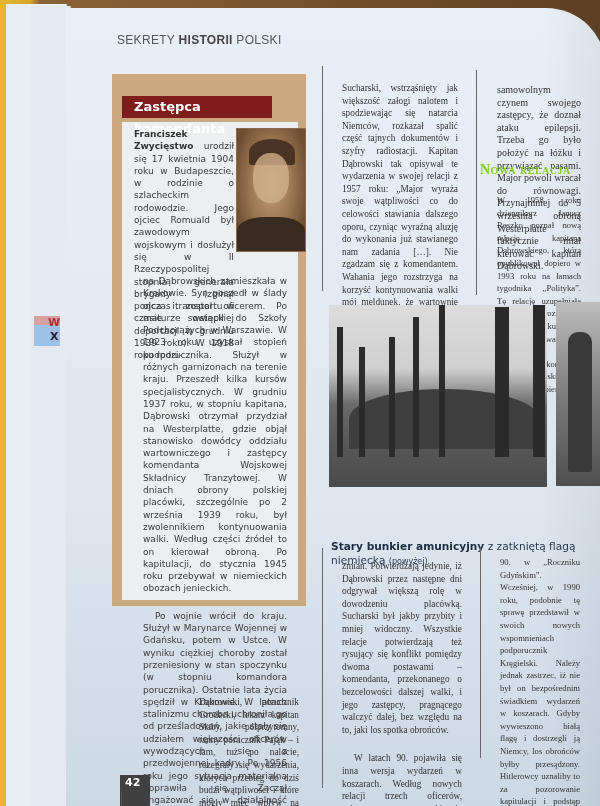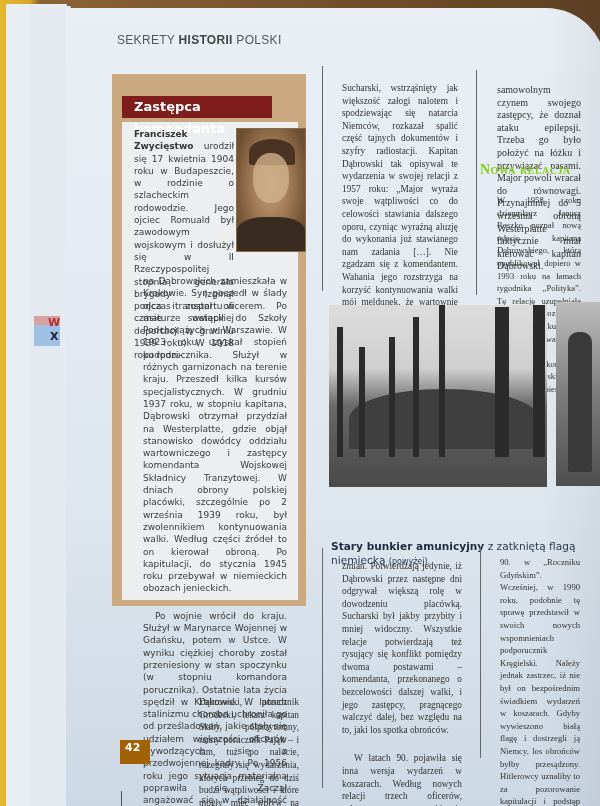--- a/index.html
+++ b/index.html
@@ -58,21 +58,21 @@
   .photo1 .tree{position:absolute;bottom:30px;width:6px;background:#2b2b2b;}
   .photo2{position:absolute;left:556px;top:302px;width:44px;height:184px;
     background:linear-gradient(180deg,#bdbdbd,#7d7d7d 50%,#4f4f4f);}
   .photo2 .sold{position:absolute;left:12px;top:30px;width:24px;height:140px;background:#3a3a3a;border-radius:10px 10px 2px 2px;}
   .caption{position:absolute;left:331px;top:500px;width:270px;
     font:10.6px/13.5px "DejaVu Sans",sans-serif;color:#2a3a50;margin-top:40px;}
   .caption b{color:#1e2c40;}
   .caption small{font-size:8px;}
   .heading{position:absolute;left:480px;top:162px;font:bold 14px "Liberation Serif",serif;
     color:#84cc16;letter-spacing:.5px;font-variant:small-caps;}
-  .pagenum{position:absolute;left:120px;top:740px;width:30px;height:24px;background:#a16207;
+  .pagenum{position:absolute;left:120px;top:775px;width:30px;height:32px;background:#404040;
     color:#fff;font:bold 11px "DejaVu Sans",sans-serif;line-height:16px;text-indent:5px;}
   .pagenum-line{position:absolute;left:121px;top:791px;width:1px;height:15px;background:#555;}
   .shadowcurl{position:absolute;right:0;top:0;width:60px;height:806px;
     background:linear-gradient(90deg,rgba(0,0,0,0),rgba(60,70,80,.08));}
 </style>
 </head>
 <body>
 
 <div class="tablebg"></div>
 <div class="leaf1"></div>

